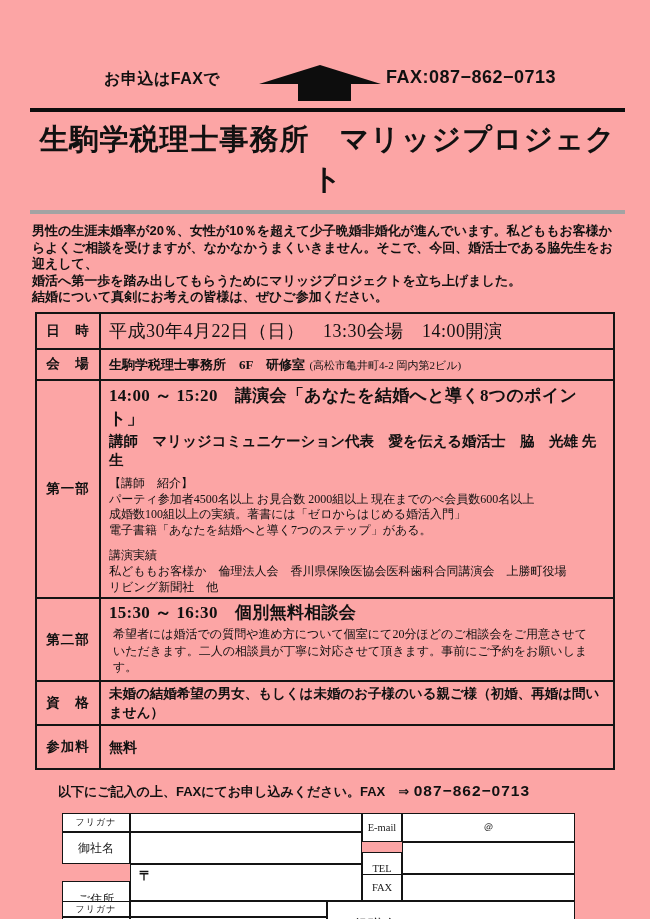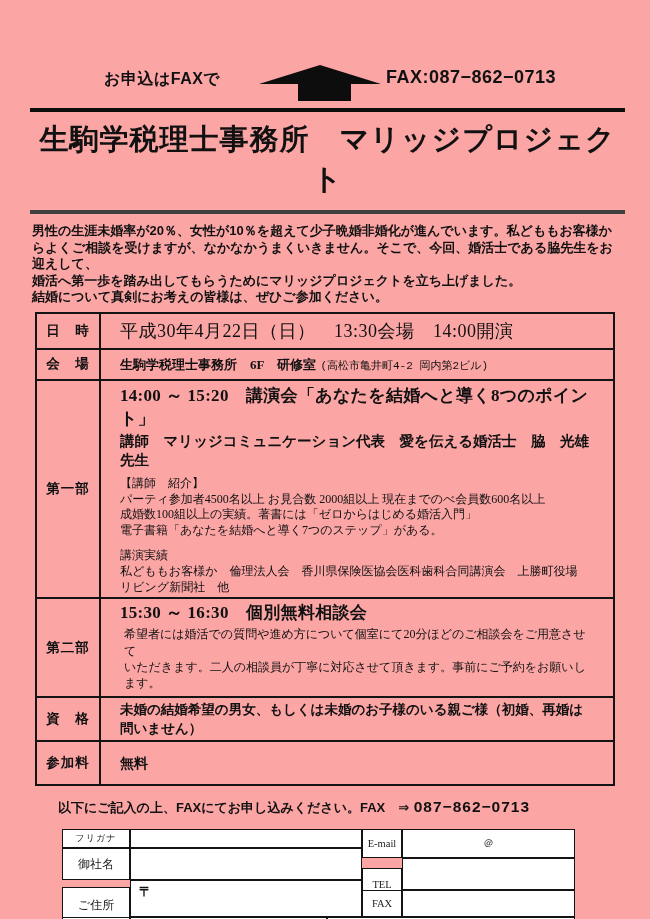--- a/index.html
+++ b/index.html
@@ -16,35 +16,35 @@
   }
   
   .fax-header { position:relative; height:44px; }
   .apply-label { position:absolute; left:74px; top:13px; font-size:16px; font-weight:bold; letter-spacing:.5px; }
   .fax-arrow { position:absolute; left:226px; top:1px; }
   .fax-number-top { position:absolute; left:356px; top:11px; font-size:18px; font-weight:bold; letter-spacing:.5px; }
   
   .title-banner {
     margin-top:8px;
     border-top:4px solid #0d0d0d;
-    border-bottom:4px solid #404040;
+    border-bottom:4px solid #a3a3a3;
     padding:8px 0 10px;
     text-align:center;
     font-size:29px; font-weight:bold; letter-spacing:1px;
   }
   
   .intro { margin:9px 0 0 2px; font-size:13px; font-weight:600; line-height:1.27; white-space:pre-line; }
   
   table.event { border-collapse:collapse; margin:6px 0 0 5px; width:580px; }
   table.event td { border:2px solid #141414; vertical-align:middle; }
   td.lbl { width:64px; text-align:center; font-weight:bold; font-size:13.5px; letter-spacing:1px; }
-  td.cnt { padding:2px 19px; }
+  td.cnt { padding:2px 8px; }
   .dt-val { font-family:"Liberation Serif","DejaVu Serif",serif; font-size:18px; font-weight:500; letter-spacing:.5px; }
   .venue-name { font-family:"Liberation Serif","DejaVu Serif",serif; font-weight:bold; font-size:13px; }
-  .venue-addr { font-family:Liberation Mono, monospace; font-size:11px; }
+  .venue-addr { font-family:Liberation Serif, serif; font-size:11px; }
   .p-title { font-family:"Liberation Serif","DejaVu Serif",serif; font-size:17px; font-weight:bold; letter-spacing:.3px; }
   .p-lect  { font-family:"Liberation Serif","DejaVu Serif",serif; font-size:14.5px; font-weight:bold; margin-top:2px; }
   .p-small { font-family:"Liberation Serif","DejaVu Serif",serif; font-size:12px; line-height:1.3; white-space:pre-line; }
   .p-head  { font-family:"Liberation Serif","DejaVu Serif",serif; font-size:12px; margin-top:5px; }
   .gap-top { margin-top:9px; }
   .p2-detail { font-family:"Liberation Serif","DejaVu Serif",serif; font-size:12px; line-height:1.35; white-space:pre-line; margin:2px 0 3px 4px; }
   .qual-val { font-weight:bold; font-size:13.5px; }
   .fee-val  { font-weight:bold; font-size:14px; }
   
   .fax-line { margin:12px 0 0 28px; font-size:13px; font-weight:600; }
@@ -135,21 +135,21 @@
     <span>以下にご記入の上、FAXにてお申し込みください。FAX　⇒</span>
     <span class="num">087−862−0713</span>
   </div>
 
   <div class="form-wrap">
 
     <div class="cell cell-lbl tiny" style="left:0;top:0;width:68px;height:19px">フリガナ</div>
     <div class="cell" style="left:68px;top:0;width:232px;height:19px"></div>
     <div class="cell cell-lbl" style="left:0;top:19px;width:68px;height:32px">御社名</div>
     <div class="cell" style="left:68px;top:19px;width:232px;height:32px"></div>
-    <div class="cell cell-lbl" style="left:0;top:58px;width:68px;height:37px">ご住所</div>
+    <div class="cell cell-lbl" style="left:0;top:68px;width:68px;height:37px">ご住所</div>
     <div class="cell postal" style="left:68px;top:51px;width:232px;height:37px"><span>〒</span></div>
 
     <div class="cell cell-lbl latin" style="left:300px;top:0;width:40px;height:29px">E-mail</div>
     <div class="cell atmark" style="left:340px;top:0;width:173px;height:29px">
         <span>＠</span>
       </div>
     <div class="cell cell-lbl latin" style="left:300px;top:39px;width:40px;height:32px">TEL</div>
     <div class="cell" style="left:340px;top:29px;width:173px;height:32px"></div>
     <div class="cell cell-lbl latin" style="left:300px;top:61px;width:40px;height:27px">FAX</div>
     <div class="cell" style="left:340px;top:61px;width:173px;height:27px"></div>

